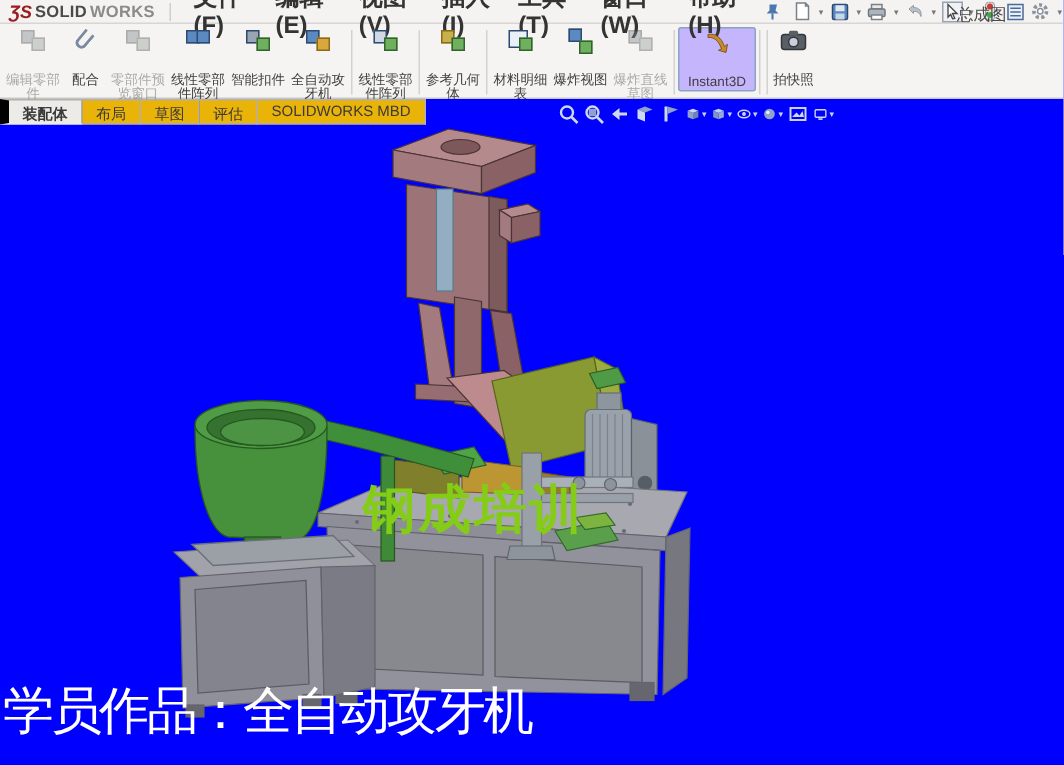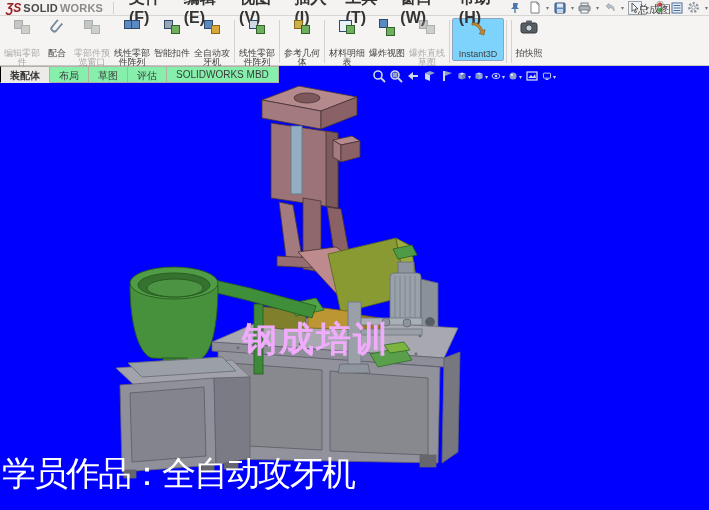--- a/index.html
+++ b/index.html
@@ -23,39 +23,39 @@
   .qcaret { font-size:6px; color:#777; margin:0 1px; }
   .doc-title { position:absolute; left:638px; top:2px; font-size:11px; color:#4a4a4a; }
 
   
   .ribbon { height:50px; background:#f5f4f2; border-bottom:1px solid #c9c7c4;
             display:flex; align-items:flex-start; padding:2px 0 0 2px; }
   .rbtn { width:40px; min-width:28px; display:flex; flex-direction:column; align-items:center;
           padding:1px 0; border-radius:2px;gap:12px; }
   .rbtn.narrow { width:30px; }
   .rbtn.wide { width:52px; }
-  .rbtn.active { background:#7dd3fc; border:1px solid #8aa4c4; }
+  .rbtn.active { background:#c4b5fd; border:1px solid #8aa4c4; }
   .rbtn.dis { opacity:.42; filter:grayscale(.9); }
   .rlbl { font-size:9px; line-height:9px; color:#3f3f3f; text-align:center; margin-top:1px; word-break:break-all; }
   .drop::after { content:"▾"; font-size:6px; color:#555; line-height:5px; display:block; text-align:center; }
   .rsep { width:1px; align-self:stretch; background:#d4d2cf; margin:2px 2px; }
   .ric { position:relative; width:20px; height:17px; flex:none; }
   .ric i { position:absolute; width:9px; height:9px; border:1px solid #2d4a6e; }
   .ric .a { left:2px; top:1px; background:#5b8ac2; }
   .ric .b { left:9px; top:6px; background:#6fb05f; border-color:#32632d; }
   .ric.clip { border:none; }
   .ric.clip i { position:absolute; left:5px; top:1px; width:8px; height:13px; border:2px solid #7a8aa0;
                 border-top:none; border-radius:0 0 5px 5px; background:transparent; transform:rotate(40deg); }
   .ric svg { position:absolute; left:1px; top:0; }
 
   
   .tabrow { position:absolute; left:0; top:0; height:17px; display:flex; }
-  .tab { height:17px; padding:2px 9px 0; font-size:10px; color:#3a3a3a; background:#86efac;
+  .tab { height:17px; padding:2px 9px 0; font-size:10px; color:#3a3a3a; background:#eab308;
          border:1px solid #b3b0ac; border-left:none; }
-  .tab:first-child { border-left:1px solid #000000; }
+  .tab:first-child { border-left:6px solid #000000; }
   .tab.active { background:#edebe8; border-bottom-color:#edebe8; font-weight:bold; }
 
   
   .viewport { position:absolute; left:0; top:66px; width:709px; height:444px; background:#0000ff; }
   .hud { position:absolute; left:372px; top:3px; display:flex; align-items:center; gap:3px; }
   .hico { width:14px; height:14px; display:inline-flex; align-items:center; justify-content:center; }
   .hdrop::after { content:"▾"; font-size:6px; color:#c8d4ec; margin-left:1px; }
   .model-svg { position:absolute; left:0; top:0; }
   .watermark { position:absolute; left:242px; top:250px; font-family:"Liberation Serif", serif;
                font-size:35px; font-weight:700; letter-spacing:2px; white-space:nowrap; }
@@ -415,21 +415,21 @@
           </svg>
       </span>
       <span class="hico hdrop">
         <svg width="14" height="14" viewBox="0 0 14 14">
             <rect x="2" y="3" width="10" height="7" rx="1" fill="none" stroke="#cdd8ec" stroke-width="1.3"></rect>
             <rect x="5" y="11" width="4" height="1.5" fill="#cdd8ec"></rect>
           </svg>
       </span>
     </div>
 
-    <div class="watermark" style="color:#f0abfc">钢成培训</div>
+    <div class="watermark" style="color:#84cc16">钢成培训</div>
     <div class="caption" style="color:#ffffff">学员作品：全自动攻牙机</div>
   </div>
 
   <div class="tabrow" style="top:66px;">
     <span class="tab active">装配体</span>
     <span class="tab">布局</span>
     <span class="tab">草图</span>
     <span class="tab">评估</span>
     <span class="tab">SOLIDWORKS MBD</span>
   </div>

